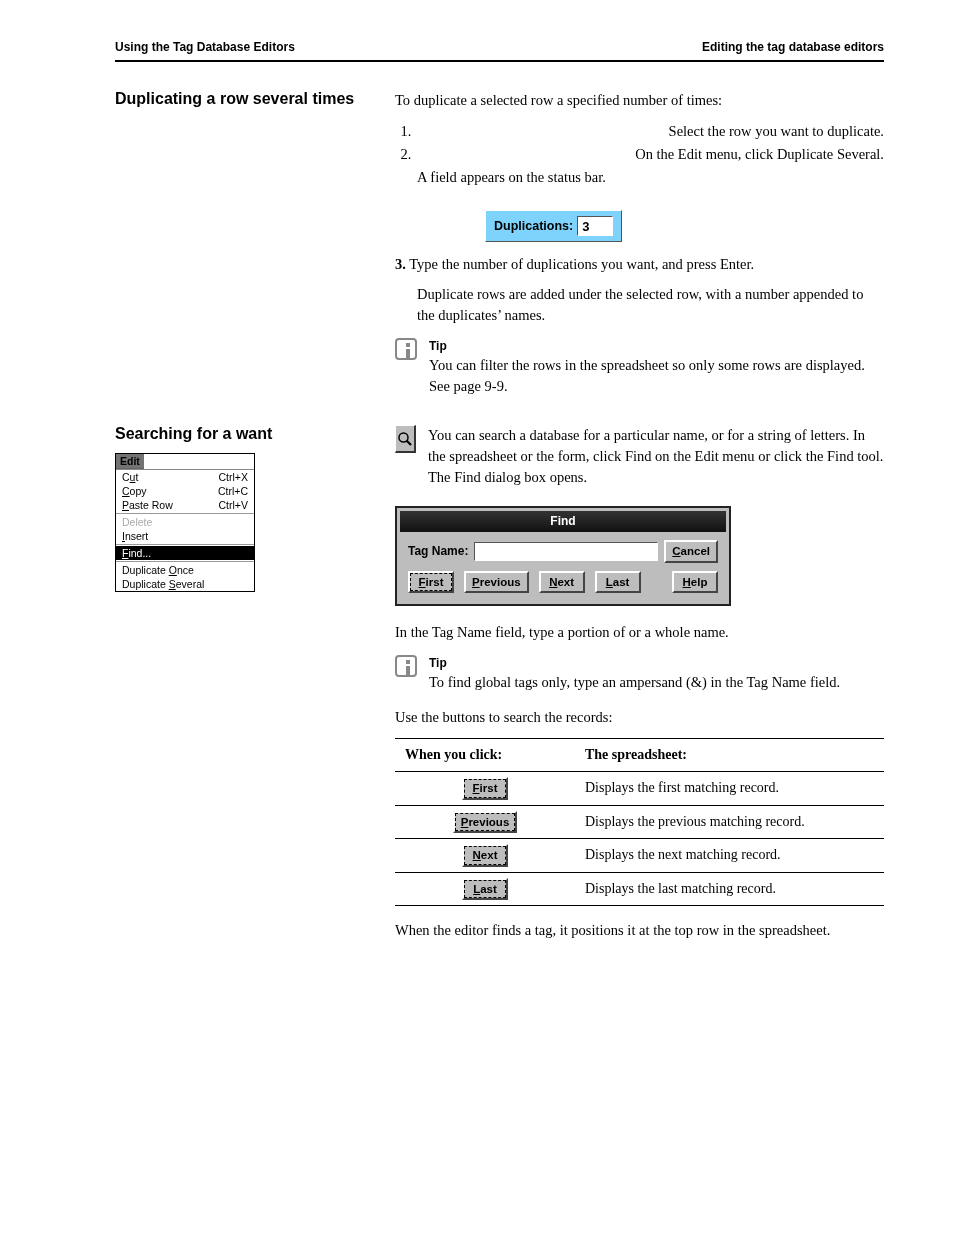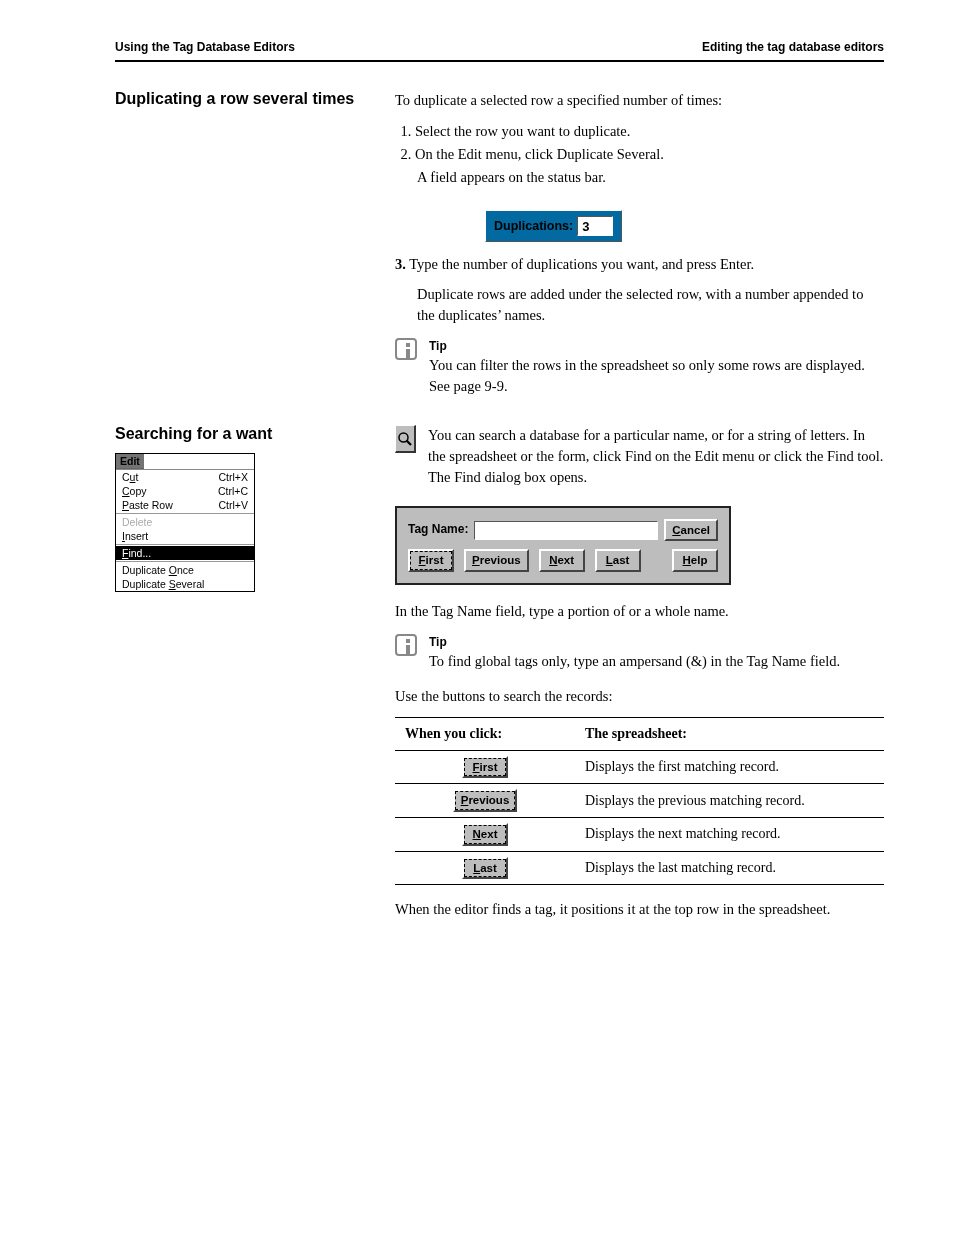--- a/index.html
+++ b/index.html
@@ -48,21 +48,21 @@
   }
   .subhead {
     font-family: Arial, Helvetica, sans-serif;
     font-weight: bold;
     font-size: 16px;
   }
   .list {
     padding-left: 20px;
     margin: 0;
   }
-  .list li { margin: 2px 0; }
+  .list li { margin: 2px 0; text-align: right; }
   .para { margin: 0 0 10px 0; }
   .indent { margin-left: 22px; }
   .bold { font-weight: bold; }
   .tipline {
     display: flex;
     align-items: flex-start;
     gap: 12px;
     margin: 12px 0 4px 0;
   }
   .tipbox {
@@ -81,21 +81,21 @@
   .tipbox::after { left: 9px; top: 3px; width: 4px; height: 4px; }
   .tiplabel {
     font-family: Arial, Helvetica, sans-serif;
     font-size: 12px;
     font-weight: bold;
   }
   
   .dup-widget {
     display: inline-flex;
     align-items: center;
-    background: #0369a1;
+    background: #7dd3fc;
     border-top: 1px solid #fff;
     border-left: 1px solid #fff;
     border-right: 1px solid #555;
     border-bottom: 1px solid #555;
     padding: 5px 8px;
     margin-left: 90px;
   }
   .dup-widget .lab {
     font-family: Arial, Helvetica, sans-serif;
     font-weight: bold;
@@ -345,20 +345,21 @@
           <span class="iconbox">
             <svg viewBox="0 0 24 24">
                 <circle cx="10" cy="10" r="6" fill="none" stroke="#000" stroke-width="2"></circle>
                 <line x1="14" y1="14" x2="20" y2="20" stroke="#000" stroke-width="3"></line>
               </svg>
           </span>
           <p class="para" style="margin-top:0;">You can search a database for a particular name, or for a string of letters. In the spreadsheet or the form, click Find on the Edit menu or click the Find tool. The Find dialog box opens.</p>
         </div>
 
         <div class="find-dialog">
+          <div class="titlebar">Find</div>
           <div class="dbody">
             <div class="drow1">
               <span class="lab">Tag Name:</span>
               <span class="tninp"></span>
               <span class="btn3d"><u>C</u>ancel</span>
             </div>
             <div class="drow2">
               <span class="btn3d dashed"><u>F</u>irst</span>
               <span class="btn3d"><u>P</u>revious</span>
               <span class="btn3d"><u>N</u>ext</span>

